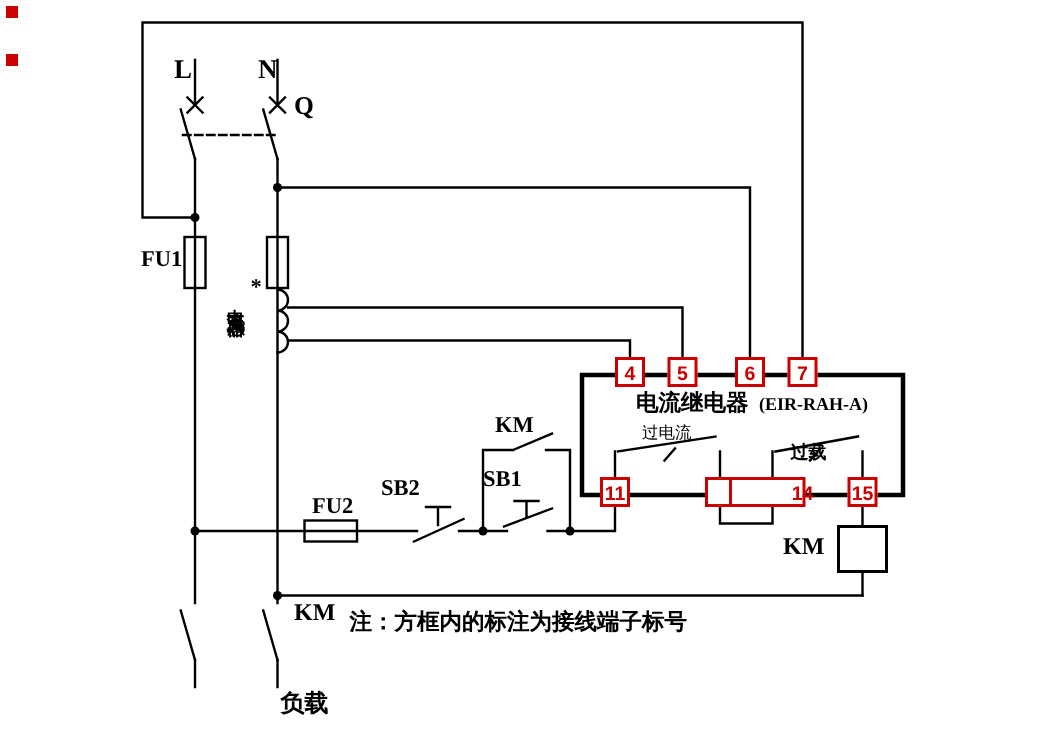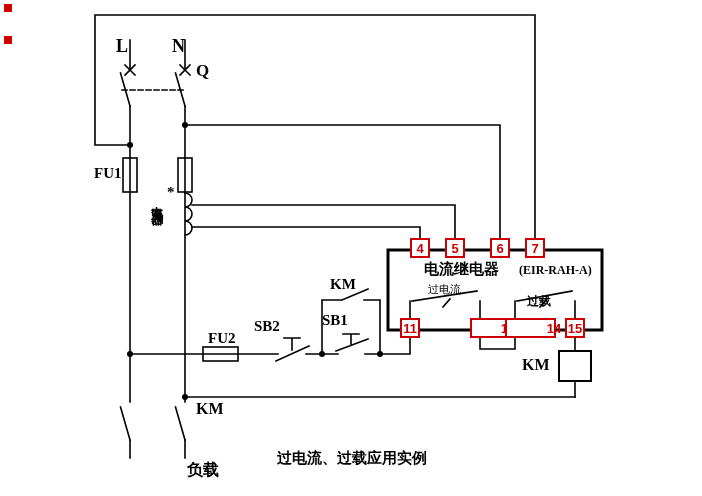--- a/index.html
+++ b/index.html
@@ -116,31 +116,31 @@
   <div class="lbl serif" style="left:208px;top:330px;font-size:15px;">FU2</div>
   <div class="lbl serif" style="left:254px;top:318px;font-size:15px;">SB2</div>
   <div class="lbl serif" style="left:322px;top:312px;font-size:15px;text-align:center;">SB1</div>
   <div class="lbl serif" style="left:330px;top:276px;font-size:15px;">KM</div>
   <div class="lbl serif" style="left:196px;top:400px;font-size:16px;">KM</div>
   <div class="lbl serif" style="left:522px;top:356px;font-size:16px;">KM</div>
   <div class="lbl cjk" style="left:142px;top:461px;font-size:16px;margin-left:45px;">负载</div>
 
   <div class="lbl" style="left:424px;top:260px;">
     <span class="cjk" style="font-size:15px;">电流继电器</span>
-    <span class="serif" style="font-size:12px;margin-left:16px;">(EIR-RAH-A)</span>
+    <span class="serif" style="font-size:12px;margin-left:3px;">(EIR-RAH-A)</span>
   </div>
   <div class="lbl cjk" style="left:428px;top:283px;font-size:11px;font-weight:normal;">过电流</div>
   <div class="lbl cjk" style="left:527px;top:295px;font-size:12px;font-weight:bold;">过载</div>
 
   <div class="term" style="left:410px;top:238px;">4</div>
   <div class="term" style="left:445px;top:238px;">5</div>
   <div class="term" style="left:490px;top:238px;">6</div>
   <div class="term" style="left:525px;top:238px;">7</div>
   <div class="term" style="left:400px;top:318px;">11</div>
   <div class="term" style="left:470px;top:318px;padding-left:36px;">12</div>
-  <div class="term" style="left:505px;top:318px;padding-left:47px;">14</div>
+  <div class="term" style="left:486px;top:318px;padding-left:47px;">14</div>
   <div class="term" style="left:565px;top:318px;">15</div>
 
   <div class="coil"></div>
 
-  <div class="lbl cjk" style="left:277px;top:450px;font-size:15px;">过电流、过载应用实例</div>
+  <div class="lbl cjk" style="left:233px;top:407px;font-size:15px;">注：方框内的标注为接线端子标号</div>
 
 </div>
 
 </body></html>

